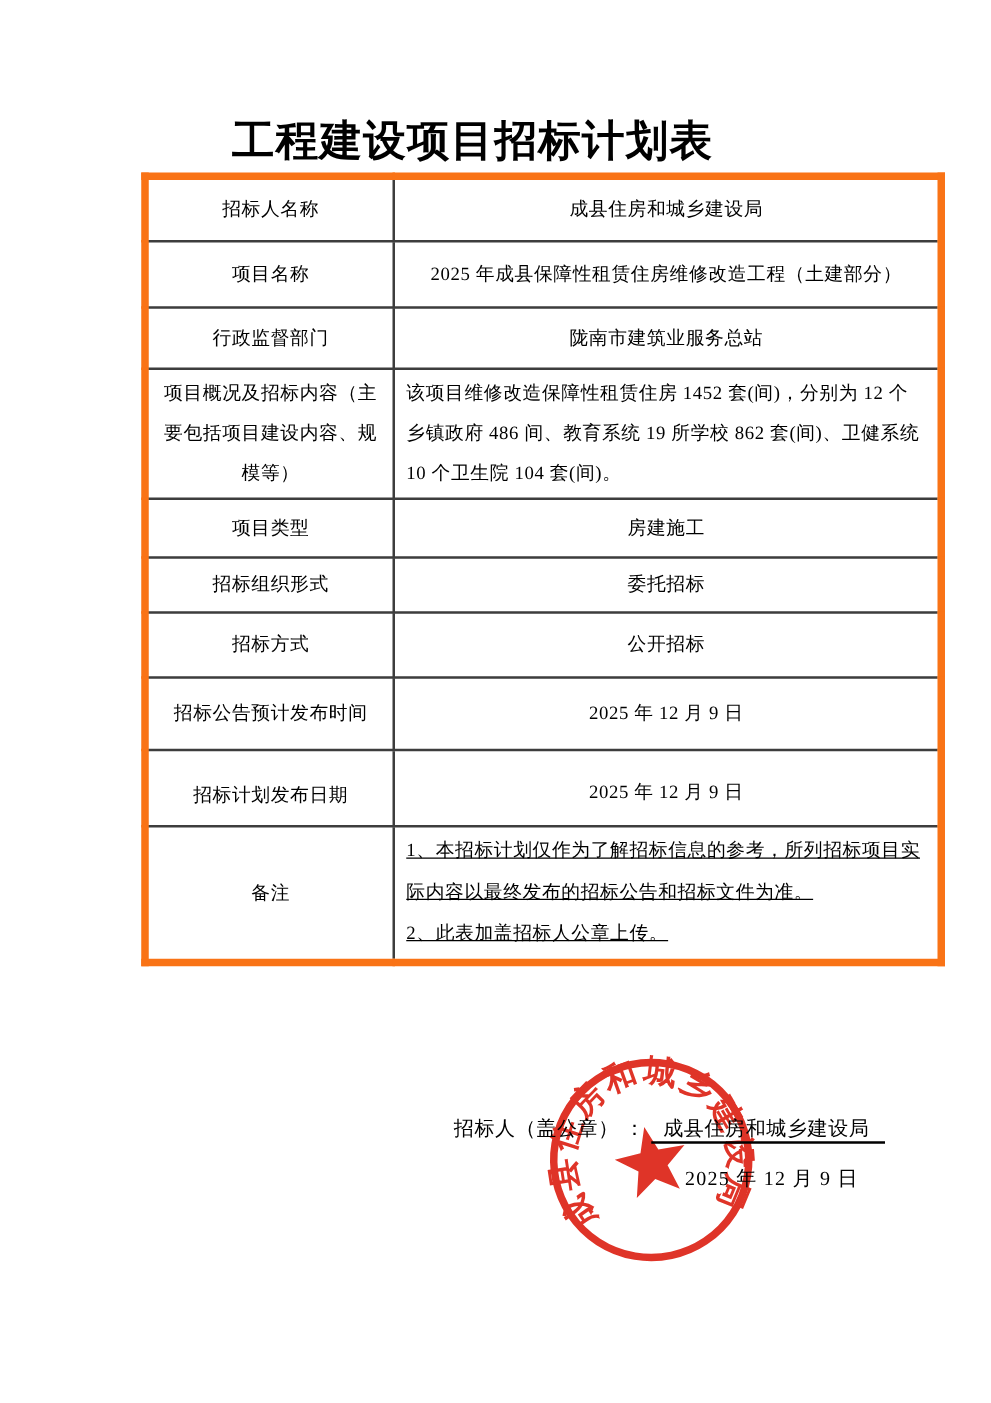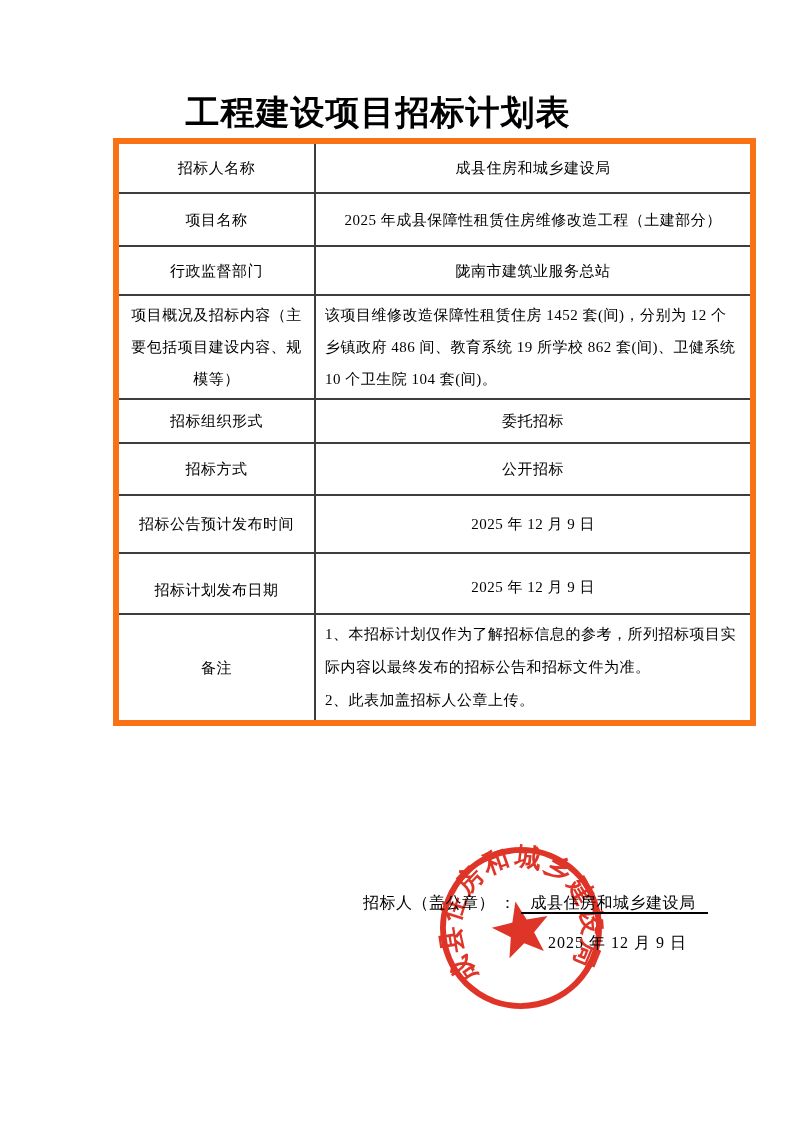--- a/index.html
+++ b/index.html
@@ -25,21 +25,21 @@
   }
   td.label{text-align:center;padding:3px 5px;}
   td.value{text-align:center;}
   td.value.left{text-align:left;}
   tr.r0{height:52px} tr.r1{height:53px} tr.r2{height:49px}
   tr.r3{height:58px} tr.r4{height:95px} tr.r5{height:47px}
   tr.r6{height:46px} tr.r7{height:44px} tr.r8{height:52px}
   tr.r9{height:58px} tr.r10{height:61px} tr.r11{height:97px}
   tr.r10 td.label{vertical-align:top;padding-top:20px;}
   tr.r10 td.value{vertical-align:bottom;padding-bottom:10px;}
-  .remark-line{display:block;line-height:33px;}
+  .remark-line{display:block;line-height:33px;text-decoration:underline;}
   .sign-line{
     position:absolute;top:893px;left:363px;font-size:16px;letter-spacing:0.5px;
     white-space:nowrap;
   }
   .sign-name{
     border-bottom:2px solid #000;padding:0 12px 1px 10px;
   }
   .date-line{
     position:absolute;top:933px;left:548px;font-size:16px;letter-spacing:1px;
     white-space:nowrap;
@@ -75,20 +75,24 @@
       <td class="value">2025 年成县保障性租赁住房维修改造工程（土建部分）</td>
     </tr>
     <tr class="r2">
       <td class="label">行政监督部门</td>
       <td class="value">陇南市建筑业服务总站</td>
     </tr>
     <tr class="r4">
       <td class="label">项目概况及招标内容（主要包括项目建设内容、规模等）</td>
       <td class="value left">该项目维修改造保障性租赁住房 1452 套(间)，分别为 12 个乡镇政府 486 间、教育系统 19 所学校 862 套(间)、卫健系统 10 个卫生院 104 套(间)。</td>
     </tr>
+    <tr class="r5">
+      <td class="label">项目类型</td>
+      <td class="value">房建施工</td>
+    </tr>
     <tr class="r7">
       <td class="label">招标组织形式</td>
       <td class="value">委托招标</td>
     </tr>
     <tr class="r8">
       <td class="label">招标方式</td>
       <td class="value">公开招标</td>
     </tr>
     <tr class="r9">
       <td class="label">招标公告预计发布时间</td>

